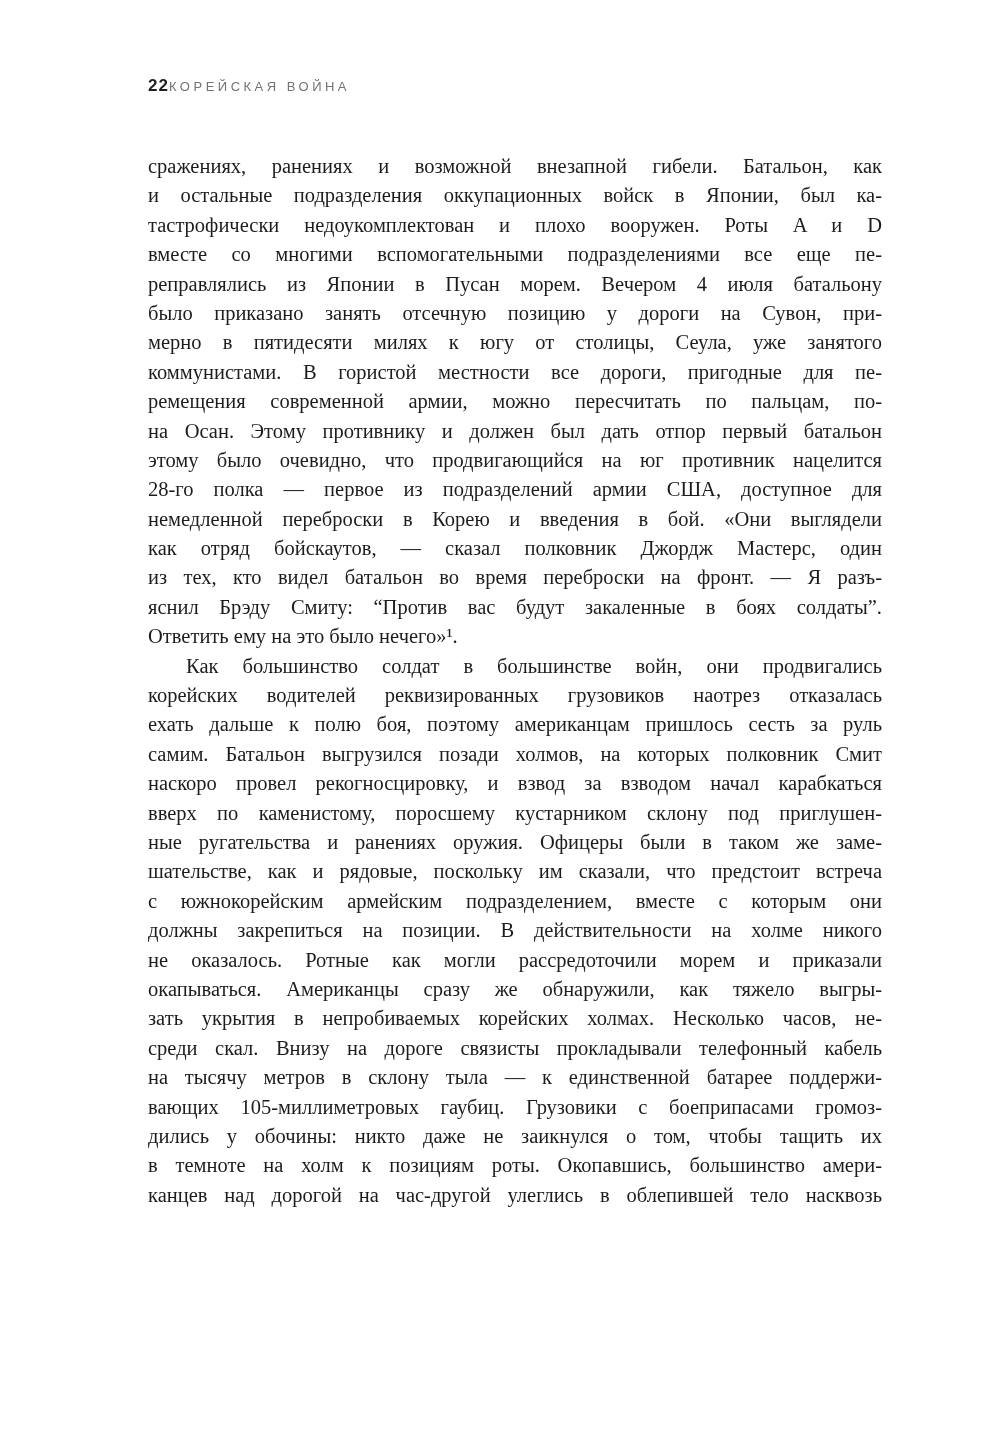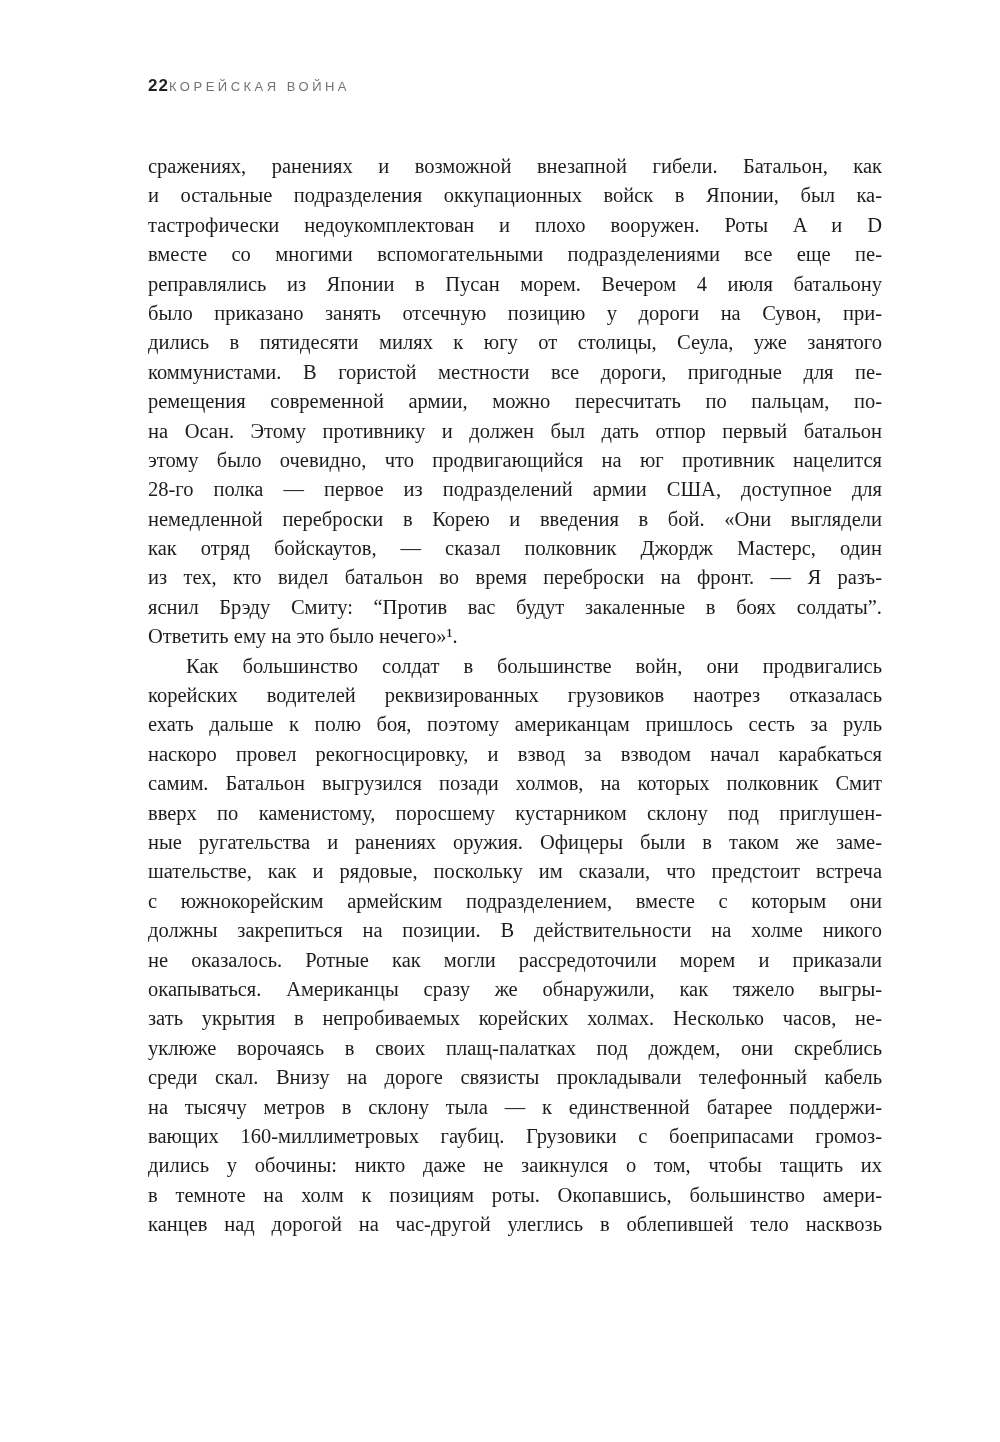--- a/index.html
+++ b/index.html
@@ -70,45 +70,44 @@
     <span id="page-number">22</span>
     <span id="running-head">КОРЕЙСКАЯ ВОЙНА</span>
   </div>
   <div id="text-block">
       <div class="text-line">сражениях, ранениях и возможной внезапной гибели. Батальон, как</div>
       <div class="text-line">и остальные подразделения оккупационных войск в Японии, был ка-</div>
       <div class="text-line">тастрофически недоукомплектован и плохо вооружен. Роты A и D</div>
       <div class="text-line">вместе со многими вспомогательными подразделениями все еще пе-</div>
       <div class="text-line">реправлялись из Японии в Пусан морем. Вечером 4 июля батальону</div>
       <div class="text-line">было приказано занять отсечную позицию у дороги на Сувон, при-</div>
-      <div class="text-line">дились в пятидесяти милях к югу от столицы, Сеула, уже занятого</div>
+      <div class="text-line">мерно в пятидесяти милях к югу от столицы, Сеула, уже занятого</div>
       <div class="text-line">коммунистами. В гористой местности все дороги, пригодные для пе-</div>
       <div class="text-line">ремещения современной армии, можно пересчитать по пальцам, по-</div>
       <div class="text-line">на Осан. Этому противнику и должен был дать отпор первый батальон</div>
       <div class="text-line">этому было очевидно, что продвигающийся на юг противник нацелится</div>
       <div class="text-line">28-го полка — первое из подразделений армии США, доступное для</div>
       <div class="text-line">немедленной переброски в Корею и введения в бой. «Они выглядели</div>
       <div class="text-line">как отряд бойскаутов, — сказал полковник Джордж Мастерс, один</div>
       <div class="text-line">из тех, кто видел батальон во время переброски на фронт. — Я разъ-</div>
       <div class="text-line">яснил Брэду Смиту: “Против вас будут закаленные в боях солдаты”.</div>
       <div class="text-line last-left">Ответить ему на это было нечего»¹.</div>
       <div class="text-line indented">Как большинство солдат в большинстве войн, они продвигались</div>
       <div class="text-line">корейских водителей реквизированных грузовиков наотрез отказалась</div>
       <div class="text-line">ехать дальше к полю боя, поэтому американцам пришлось сесть за руль</div>
+      <div class="text-line">самим. Батальон выгрузился позади холмов, на которых полковник Смит</div>
       <div class="text-line">наскоро провел рекогносцировку, и взвод за взводом начал карабкаться</div>
-      <div class="text-line">самим. Батальон выгрузился позади холмов, на которых полковник Смит</div>
       <div class="text-line">вверх по каменистому, поросшему кустарником склону под приглушен-</div>
       <div class="text-line">ные ругательства и ранениях оружия. Офицеры были в таком же заме-</div>
       <div class="text-line">шательстве, как и рядовые, поскольку им сказали, что предстоит встреча</div>
       <div class="text-line">с южнокорейским армейским подразделением, вместе с которым они</div>
       <div class="text-line">должны закрепиться на позиции. В действительности на холме никого</div>
       <div class="text-line">не оказалось. Ротные как могли рассредоточили морем и приказали</div>
       <div class="text-line">окапываться. Американцы сразу же обнаружили, как тяжело выгры-</div>
       <div class="text-line">зать укрытия в непробиваемых корейских холмах. Несколько часов, не-</div>
-      <div class="text-line">уклюже ворочаясь в своих плащ-палатках под дождем, они скреблись</div>
       <div class="text-line">среди скал. Внизу на дороге связисты прокладывали телефонный кабель</div>
       <div class="text-line">на тысячу метров в склону тыла — к единственной батарее поддержи-</div>
-      <div class="text-line">вающих 160-миллиметровых гаубиц. Грузовики с боеприпасами громоз-</div>
+      <div class="text-line">вающих 105-миллиметровых гаубиц. Грузовики с боеприпасами громоз-</div>
       <div class="text-line">дились у обочины: никто даже не заикнулся о том, чтобы тащить их</div>
       <div class="text-line">в темноте на холм к позициям роты. Окопавшись, большинство амери-</div>
       <div class="text-line">канцев над дорогой на час-другой улеглись в облепившей тело насквозь</div>
     </div>
 </div>
 
 </body></html>

